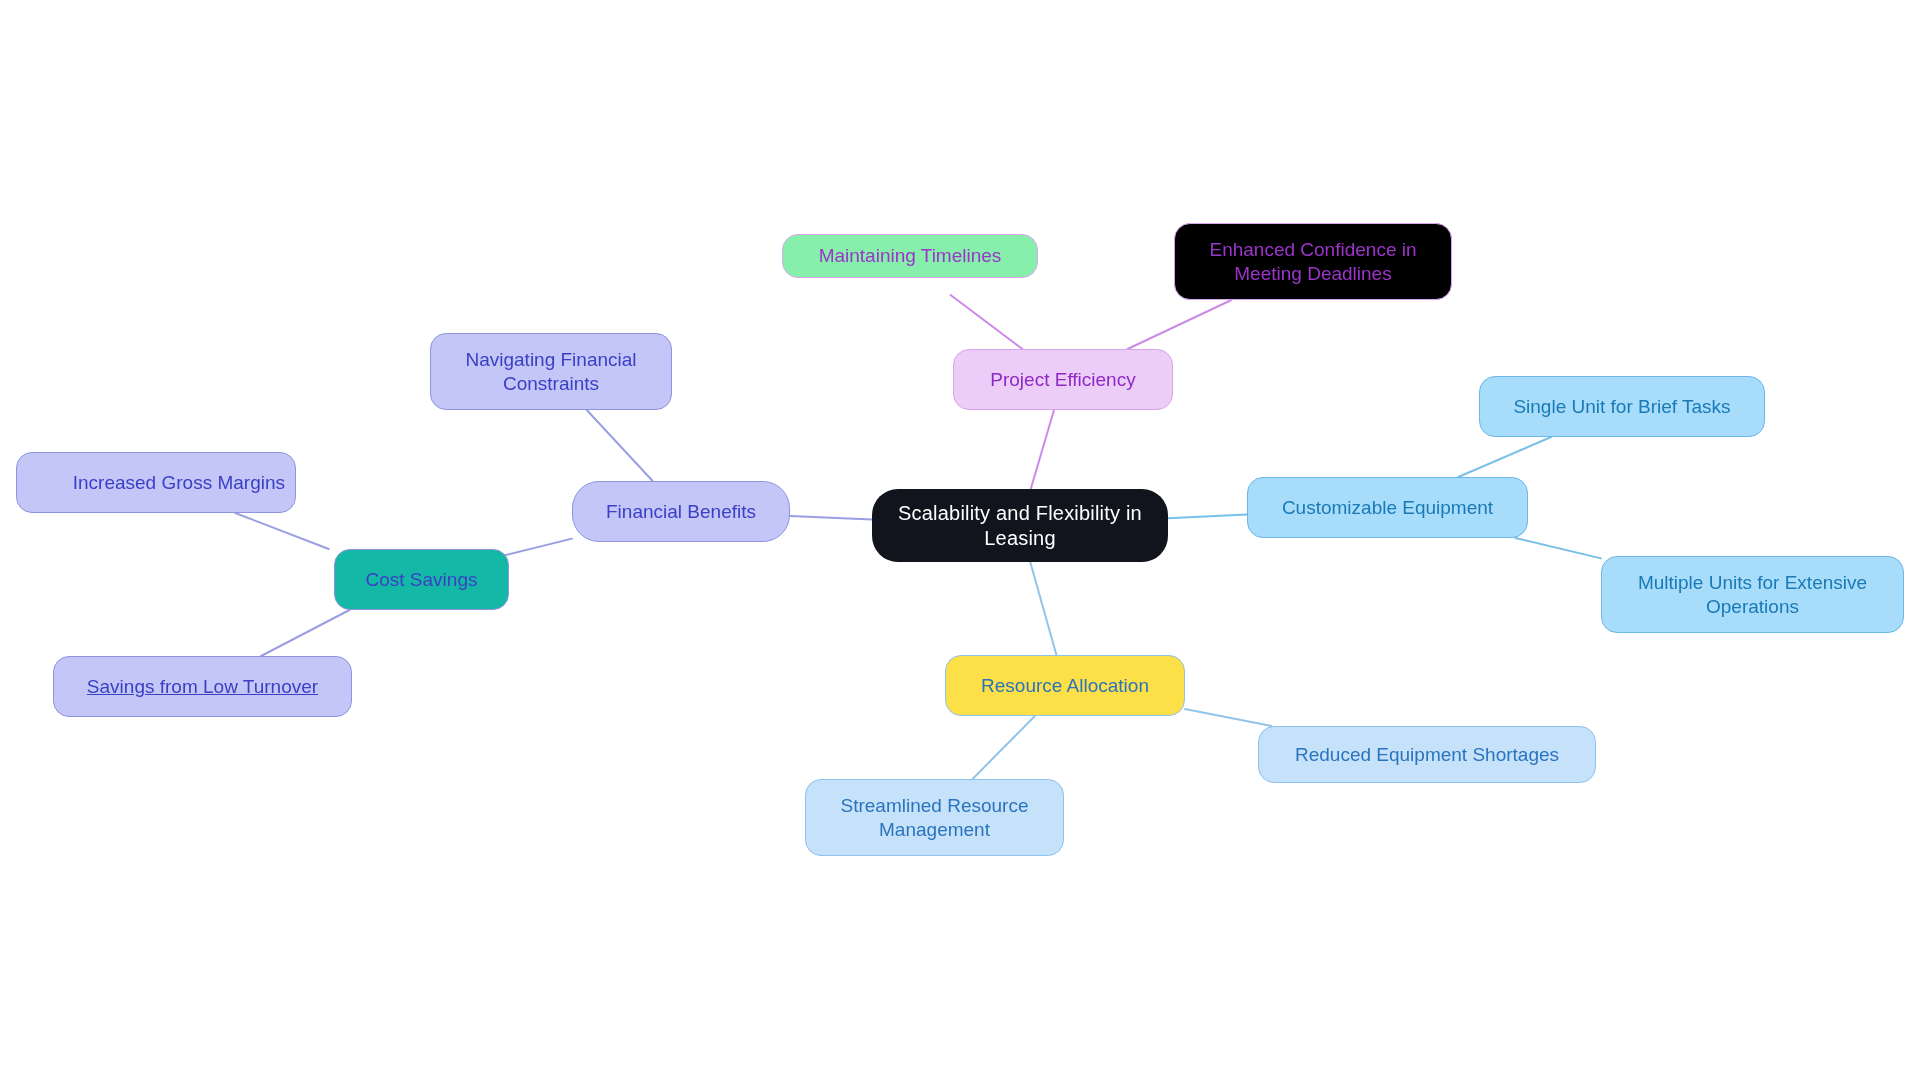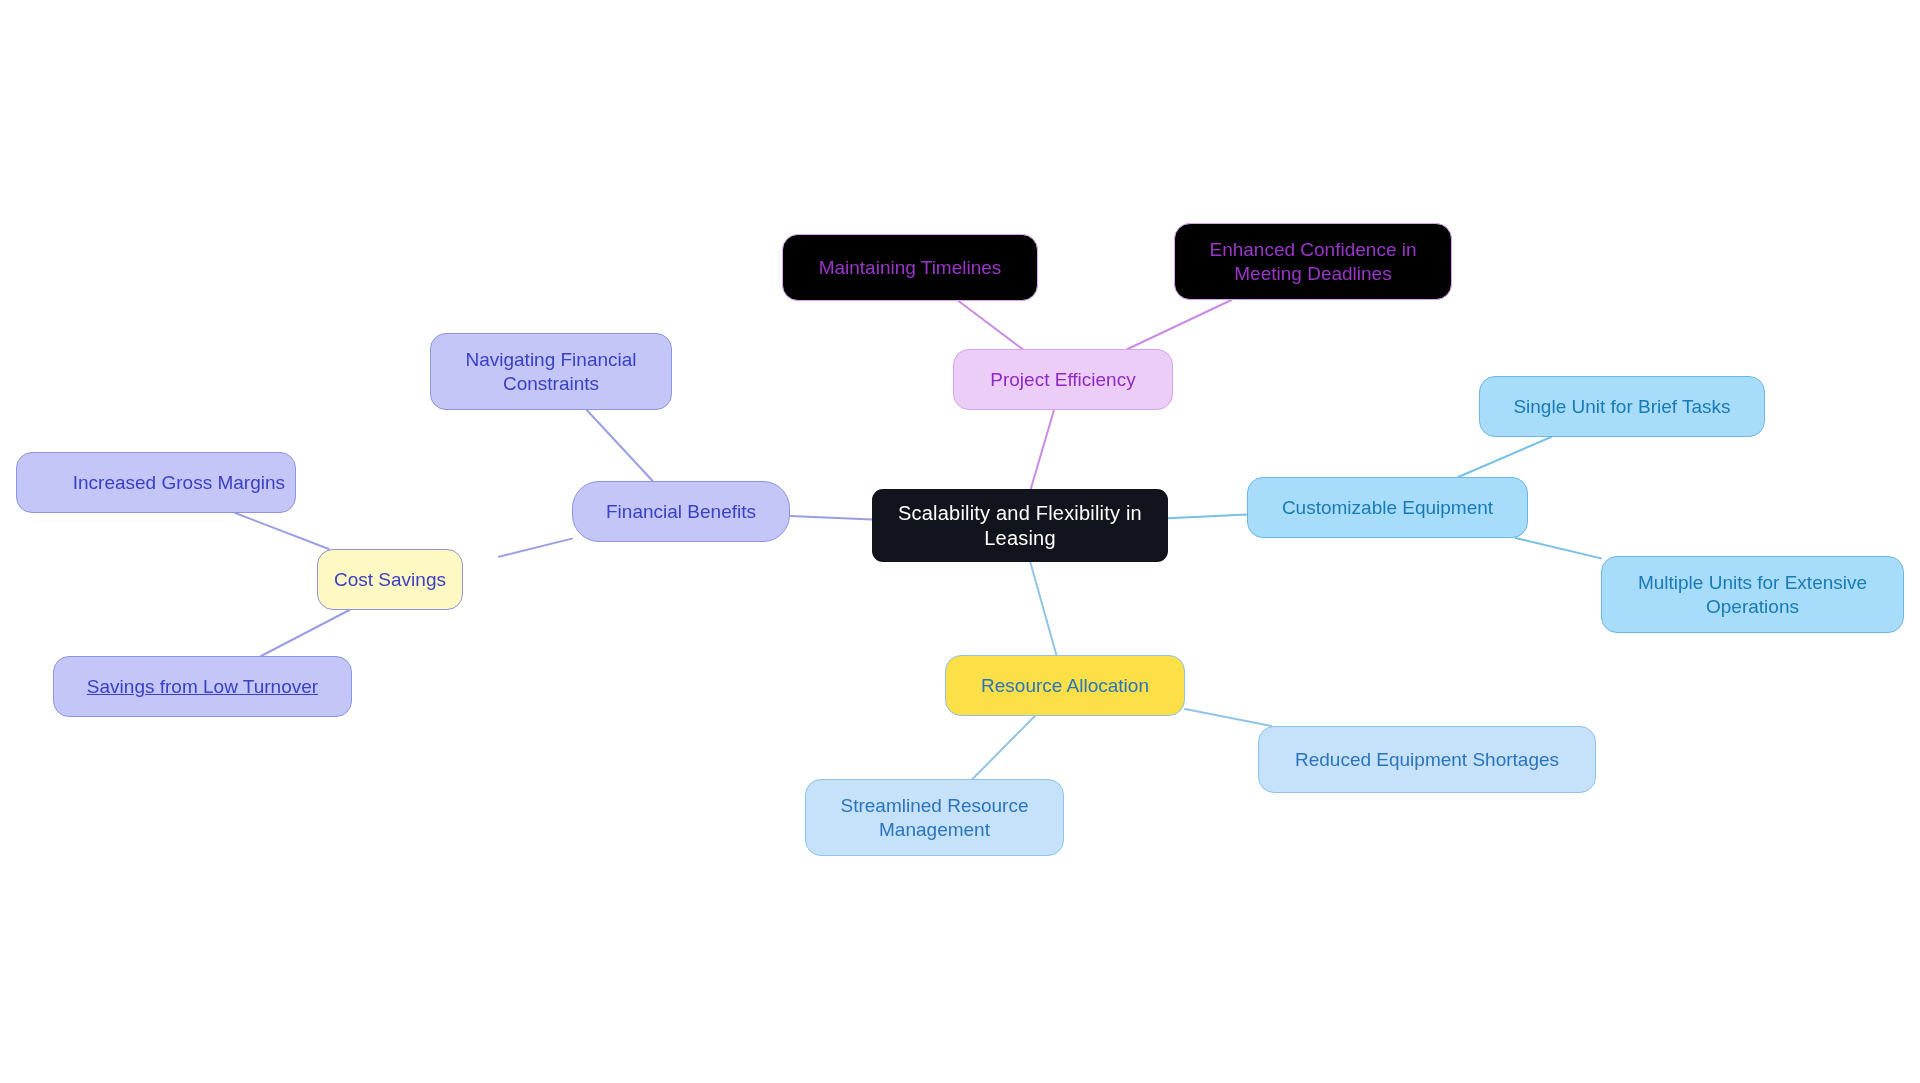--- a/index.html
+++ b/index.html
@@ -31,21 +31,21 @@
     justify-content: center;
     text-align: center;
     border-radius: 16px;
     border-style: solid;
     border-width: 1.5px;
     line-height: 1.25;
     white-space: pre-line;
     padding: 4px 10px;
   }
   .node-root {
-    border-radius: 11px;
+    border-radius: 26px;
     border-width: 0;
     color: #ffffff;
     background: #11141c;
     font-size: 20px;
     letter-spacing: 0.2px;
   }
   .node-lvl1 { font-size: 19px; }
   .node-lvl2 { font-size: 19px; }
 </style>
 </head>
@@ -66,29 +66,29 @@
       <path d="M 1515.4597701149426 538 L 1601 558.3890410958904" stroke="#78c0e8" stroke-width="2" fill="none" stroke-linecap="round"></path>
       <path d="M 1030.265625 562 L 1056.421875 655" stroke="#92c4ea" stroke-width="2" fill="none" stroke-linecap="round"></path>
       <path d="M 1185 709.0359116022099 L 1271.4929577464789 726" stroke="#92c4ea" stroke-width="2" fill="none" stroke-linecap="round"></path>
       <path d="M 1034.846590909091 716 L 972.5625 779" stroke="#92c4ea" stroke-width="2" fill="none" stroke-linecap="round"></path>
     </svg>
   <div id="nodes">
       <div class="node node-root" style="left: 872px; top: 489px; width: 296px; height: 73px;"><span>Scalability and Flexibility in Leasing</span></div>
       <div class="node node-lvl1" style="left: 572px; top: 481px; width: 218px; height: 61px; background: rgb(195, 198, 247); border-color: rgb(143, 148, 224); color: rgb(59, 63, 196); border-radius: 27px;"><span>Financial Benefits</span></div>
       <div class="node node-lvl2" style="left: 430px; top: 333px; width: 242px; height: 77px; background: rgb(195, 198, 247); border-color: rgb(143, 148, 224); color: rgb(59, 63, 196);"><span>Navigating Financial
 Constraints</span></div>
-      <div class="node node-lvl2" style="left: 317px; top: 549px; width: 146px; height: 61px; background: #fef9c3; border-color: rgb(143, 148, 224); color: rgb(59, 63, 196);"><span>Cost Savings</span></div>
+      <div class="node node-lvl2" style="left: 334px; top: 549px; width: 175px; height: 61px; background: #14b8a6; border-color: rgb(143, 148, 224); color: rgb(59, 63, 196);"><span>Cost Savings</span></div>
       <div class="node node-lvl2" style="left: 16px; top: 452px; width: 280px; height: 61px; background: rgb(195, 198, 247); border-color: rgb(143, 148, 224); color: rgb(59, 63, 196); justify-content: flex-end;"><span>Increased Gross Margins</span></div>
       <div class="node node-lvl2" style="left: 53px; top: 656px; width: 299px; height: 61px; background: rgb(195, 198, 247); border-color: rgb(143, 148, 224); color: rgb(59, 63, 196); text-decoration: underline;"><span>Savings from Low Turnover</span></div>
       <div class="node node-lvl1" style="left: 953px; top: 349px; width: 220px; height: 61px; background: rgb(236, 205, 247); border-color: rgb(217, 163, 239); color: rgb(143, 41, 198);"><span>Project Efficiency</span></div>
-      <div class="node node-lvl2" style="left: 782px; top: 234px; width: 256px; height: 67px; background: #000000; border-color: rgb(221, 166, 240); color: rgb(155, 53, 201);"><span>Maintaining Timelines</span></div>
+      <div class="node node-lvl2" style="left: 782px; top: 234px; width: 256px; height: 44px; background: #86efac; border-color: rgb(221, 166, 240); color: rgb(155, 53, 201);"><span>Maintaining Timelines</span></div>
       <div class="node node-lvl2" style="left: 1174px; top: 223px; width: 278px; height: 77px; background: #000000; border-color: rgb(217, 163, 239); color: rgb(155, 53, 201);"><span>Enhanced Confidence in
 Meeting Deadlines</span></div>
       <div class="node node-lvl1" style="left: 1247px; top: 477px; width: 281px; height: 61px; background: rgb(168, 220, 251); border-color: rgb(108, 183, 232); color: rgb(26, 122, 181); text-align: right;"><span>Customizable Equipment</span></div>
       <div class="node node-lvl2" style="left: 1479px; top: 376px; width: 286px; height: 61px; background: rgb(168, 220, 251); border-color: rgb(108, 183, 232); color: rgb(26, 122, 181);"><span>Single Unit for Brief Tasks</span></div>
       <div class="node node-lvl2" style="left: 1601px; top: 556px; width: 303px; height: 77px; background: rgb(168, 220, 251); border-color: rgb(108, 183, 232); color: rgb(26, 122, 181);"><span>Multiple Units for Extensive
 Operations</span></div>
       <div class="node node-lvl1" style="left: 945px; top: 655px; width: 240px; height: 61px; background: #fde047; border-color: rgb(143, 194, 238); color: rgb(42, 116, 189);"><span>Resource Allocation</span></div>
-      <div class="node node-lvl2" style="left: 1258px; top: 726px; width: 338px; height: 67px; background: rgb(198, 226, 251); border-color: rgb(143, 194, 238); color: rgb(42, 116, 189);"><span>Reduced Equipment Shortages</span></div>
+      <div class="node node-lvl2" style="left: 1258px; top: 726px; width: 338px; height: 57px; background: rgb(198, 226, 251); border-color: rgb(143, 194, 238); color: rgb(42, 116, 189);"><span>Reduced Equipment Shortages</span></div>
       <div class="node node-lvl2" style="left: 805px; top: 779px; width: 259px; height: 77px; background: rgb(198, 226, 251); border-color: rgb(143, 194, 238); color: rgb(42, 116, 189);"><span>Streamlined Resource
 Management</span></div>
     </div>
 </div>
 
 </body></html>

